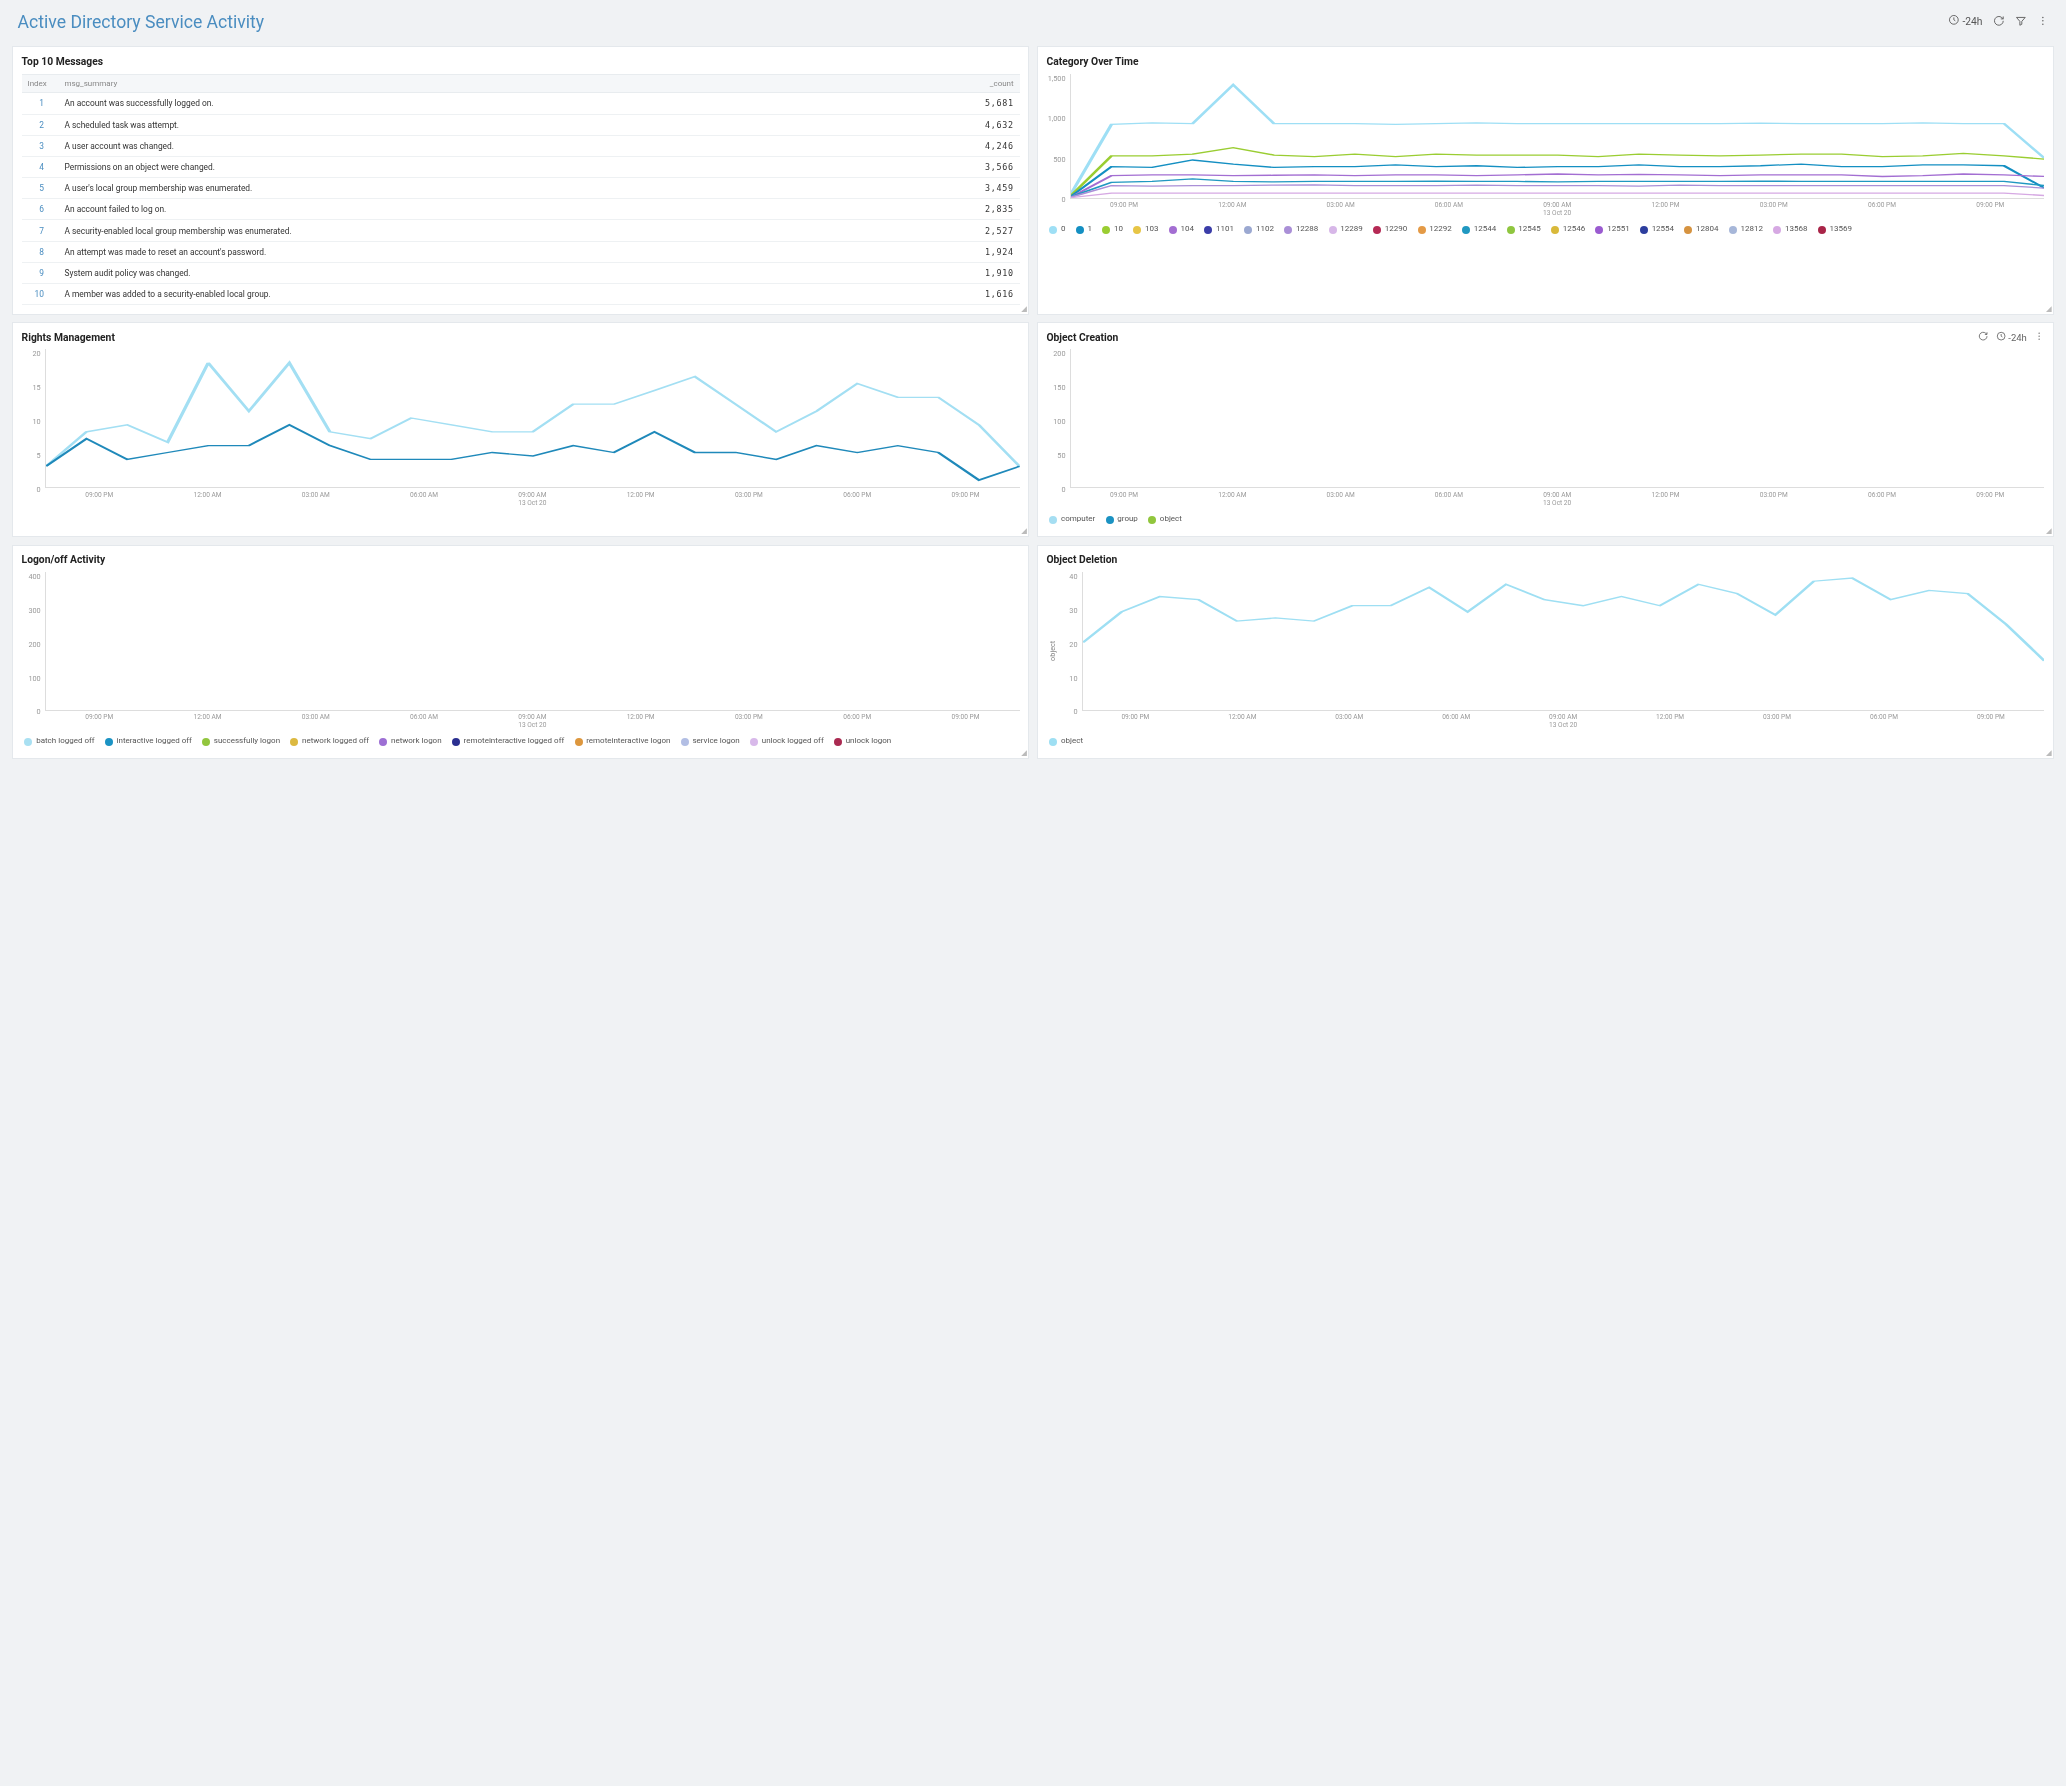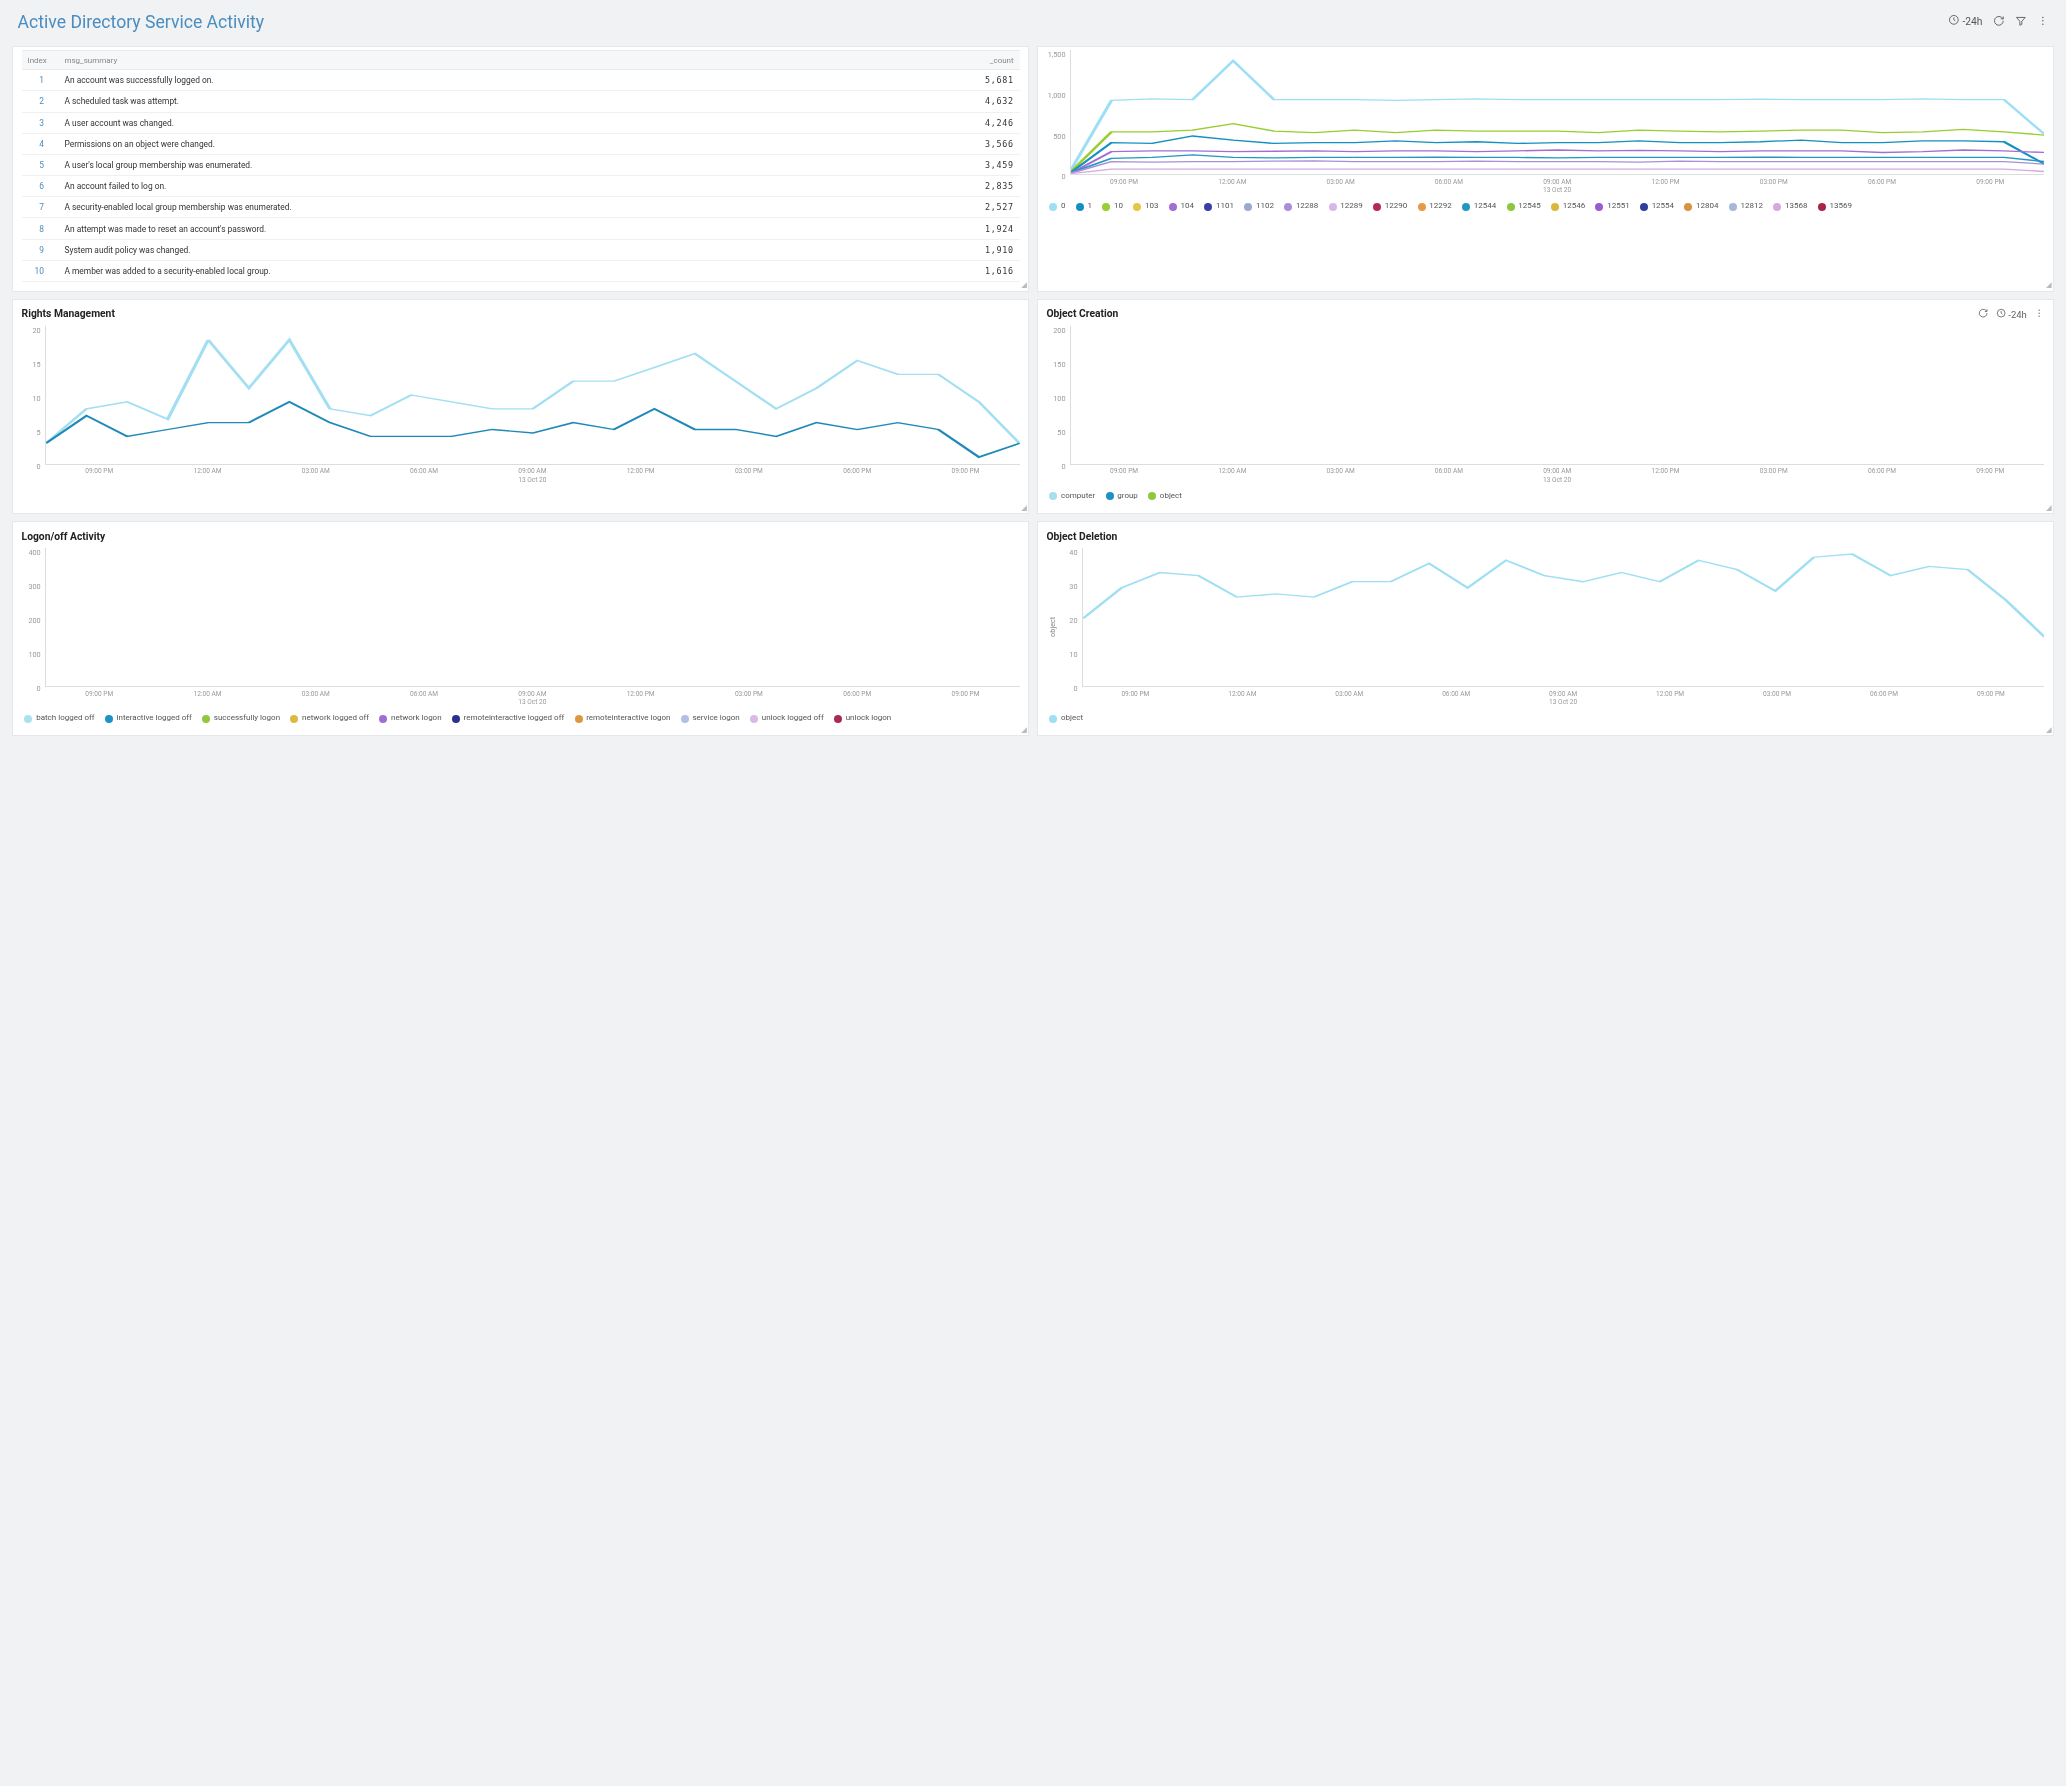--- a/index.html
+++ b/index.html
@@ -71,20 +71,23 @@
           <circle cx="12" cy="5" r="1.6"></circle>
           <circle cx="12" cy="12" r="1.6"></circle>
           <circle cx="12" cy="19" r="1.6"></circle>
         </svg></span>
   </div>
 </div>
 
 <div class="grid">
 
   <div class="panel">
+    <div class="panel-header">
+        <div class="panel-title">Top 10 Messages</div>
+      </div>
     <div class="panel-body">
       <table class="table">
         <thead>
             <tr>
           <th>Index</th>
           <th>msg_summary</th>
           <th>_count</th>
         </tr>
           </thead>
         <tbody id="msg-tbody">
@@ -138,20 +141,23 @@
               <td>A member was added to a security-enabled local group.</td>
               <td class="cnt">1,616</td>
             </tr>
           </tbody>
       </table>
     </div>
     <span class="resize-handle">◢</span>
   </div>
 
   <div class="panel">
+    <div class="panel-header">
+        <div class="panel-title">Category Over Time</div>
+      </div>
     <div class="panel-body">
       <div class="chart-wrap h170">
         <div class="y-axis" id="cat-y">
             <span>1,500</span>
             <span>1,000</span>
             <span>500</span>
             <span>0</span>
           </div>
         <div class="plot"><svg class="svg-line" id="cat-svg" viewBox="0 0 500 170" preserveAspectRatio="none">
               <path d="M0.0 164.3 L20.8 69.1 L41.7 66.9 L62.5 68.0 L83.3 14.7 L104.2 68.0 L125.0 68.0 L145.8 68.0 L166.7 69.1 L187.5 68.0 L208.3 66.9 L229.2 68.0 L250.0 68.0 L270.8 68.0 L291.7 68.0 L312.5 68.0 L333.3 68.0 L354.2 67.4 L375.0 68.0 L395.8 68.0 L416.7 68.0 L437.5 66.9 L458.3 68.0 L479.2 68.0 L500.0 115.6" fill="none" stroke="#9edff5" stroke-width="1.8"></path>

